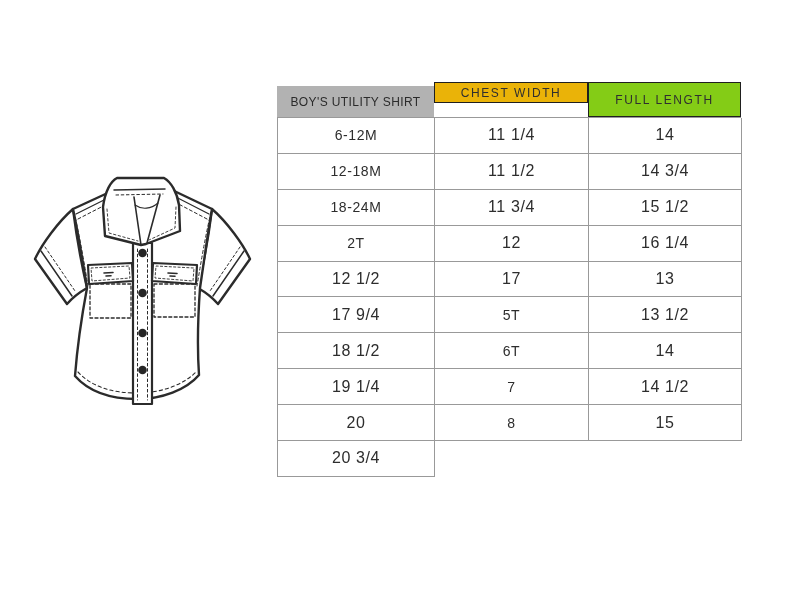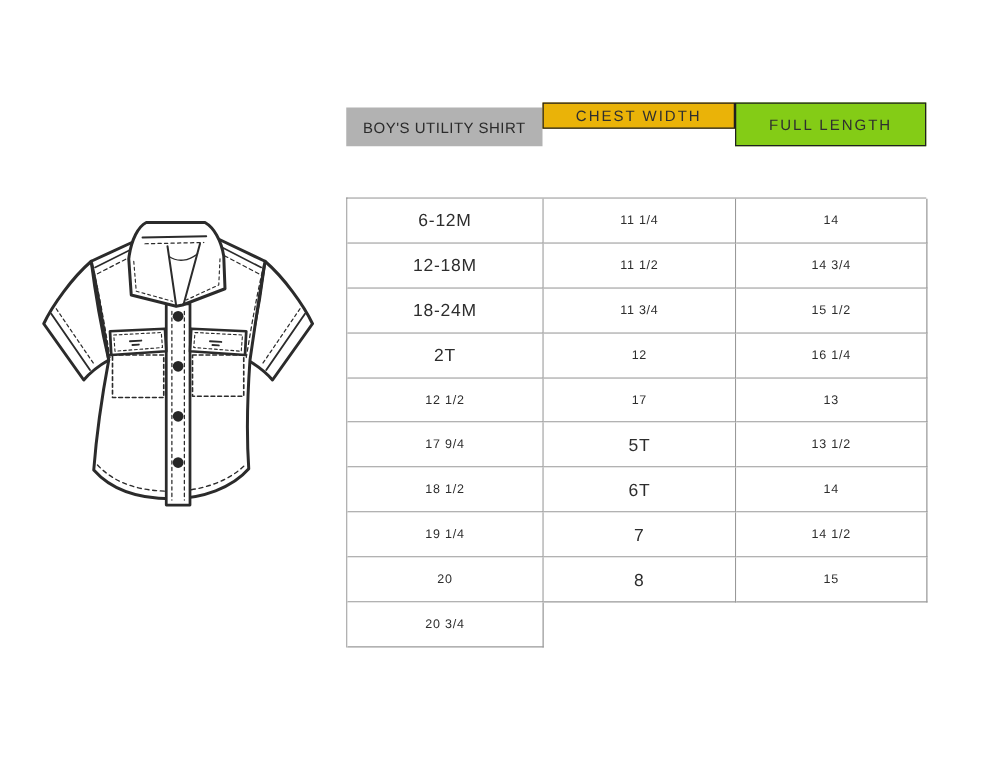--- a/index.html
+++ b/index.html
@@ -19,26 +19,26 @@
   .hdr-product{
     left:0;top:4px;width:157px;height:31px;background:#b2b2b2;
     letter-spacing:.4px;color:#2b2b2b;
   }
   .hdr-chest{left:157px;top:0;width:154px;height:21px;background:#eab308;border:1.5px solid #1f1f1f;}
   .hdr-length{left:311px;top:0;width:153px;height:35px;background:#84cc16;border:1.5px solid #1f1f1f;}
 
   .tbl-body{
     position:absolute;left:0;top:35px;width:464px;
     display:grid;grid-template-columns:157px 154px 153px;grid-auto-rows:35.9px;
-    border-left:1px solid #999;border-top:1px solid #999;box-sizing:border-box;margin-top:41px;
+    border-left:1px solid #999;border-top:1px solid #999;box-sizing:border-box;
   }
   .tbl-cell{
     display:flex;align-items:center;justify-content:center;box-sizing:border-box;
     border-right:1px solid #999;border-bottom:1px solid #999;
-    font-size:10px;color:#2d2d2d;letter-spacing:.6px;background:#fff;white-space:nowrap;
+    font-size:16px;color:#2d2d2d;letter-spacing:.6px;background:#fff;white-space:nowrap;
   }
   .tbl-cell.size{font-size:14px;}
 
   
   .shirt-svg{position:absolute;left:0;top:0;}
 </style>
 </head>
 <body>
 
 <div class="stage">

